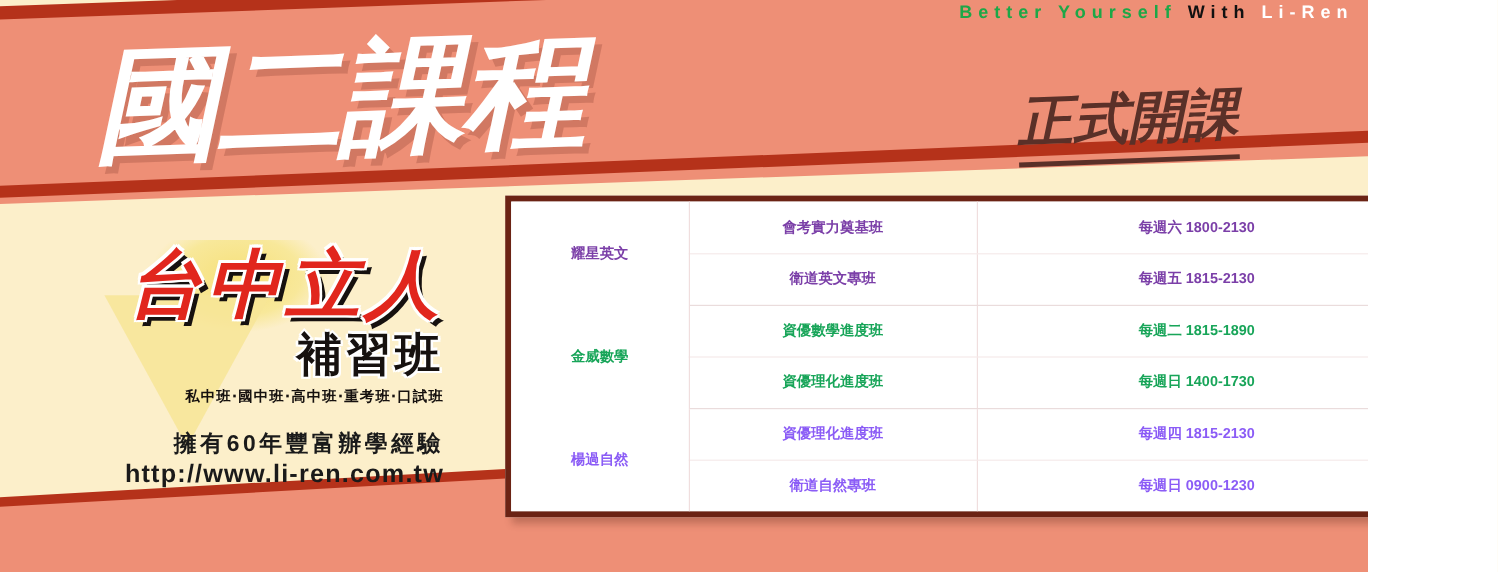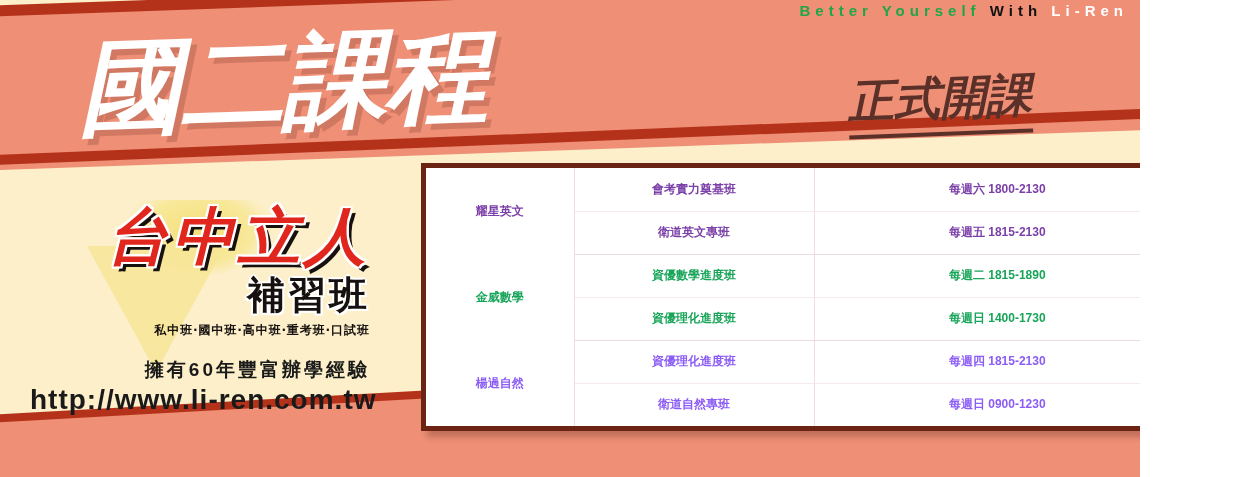--- a/index.html
+++ b/index.html
@@ -220,21 +220,21 @@
     font-size: 19px;
     font-weight: bold;
     color: #1a1a1a;
     letter-spacing: 3px;
     white-space: nowrap;
   }
   #logo-url {
     position: relative;
     z-index: 3;
     margin-top: 1px;
-    font-size: 28px;
+    font-size: 21px;
     font-weight: bold;
     color: #1a1a1a;
     letter-spacing: 1px;
     white-space: nowrap;
   }
 
   
   #schedule-wrap {
     position: absolute;
     left: 421px;

